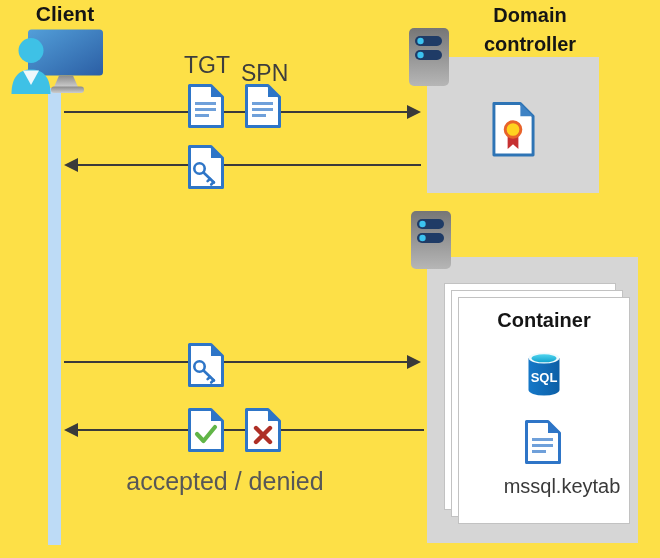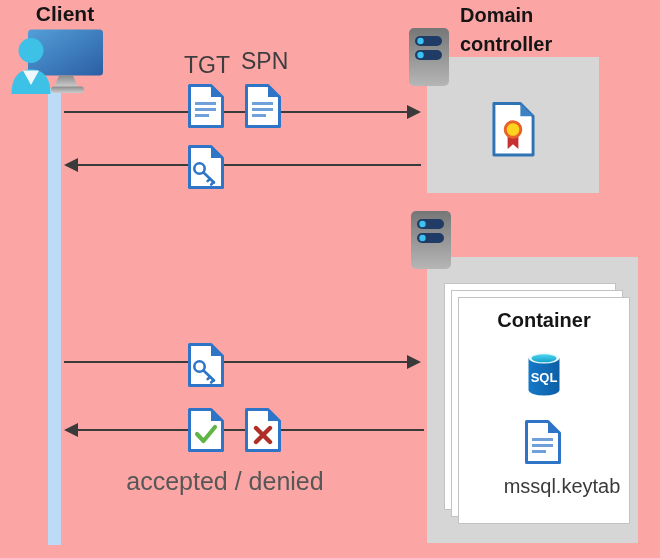--- a/index.html
+++ b/index.html
@@ -1,22 +1,22 @@
 <!DOCTYPE html>
 <html><head>
 <meta charset="utf-8">
 <style>
   html,body{margin:0;padding:0;background:#ffffff;}
   .canvas{
-    position:relative;width:660px;height:558px;background:#fca5a5;overflow:hidden;
+    position:relative;width:660px;height:558px;background:#fde047;overflow:hidden;
     font-family:"Liberation Sans","DejaVu Sans",sans-serif;color:#1a1a1a;
   }
   .abs{position:absolute;}
   .title{font-weight:bold;font-size:21px;color:#151515;}
-  .title-sm{font-weight:bold;font-size:20px;color:#151515;}
+  .title-sm{font-weight:bold;font-size:20px;color:#151515;text-align:center;}
   .flow-label{font-size:23px;color:#3d3d3d;text-align:center;}
   .result-label{font-size:25px;color:#575757;text-align:center;}
   .keytab-label{font-size:20px;color:#3a3a3a;text-align:center;}
   .gray-box{background:#d6d6d6;}
   .timeline{background:#bddbf6;}
   .card{background:#ffffff;border:1px solid #c2c2c2;box-sizing:border-box;}
   .arrow-line{position:absolute;height:2px;background:#3a3a3a;}
   .arrow-head-right{position:absolute;width:0;height:0;
     border-top:7px solid transparent;border-bottom:7px solid transparent;
     border-left:14px solid #3a3a3a;}
@@ -66,21 +66,21 @@
   <div>
     <div class="arrow-line" style="left:64px;top:361px;width:345px;"></div>
     <div class="arrow-head-right" style="left:407px;top:355px;"></div>
   </div>
   <div>
     <div class="arrow-head-left" style="left:64px;top:423px;"></div>
     <div class="arrow-line" style="left:77px;top:429px;width:347px;"></div>
   </div>
 
   <div class="abs flow-label" style="left:184px;top:52px;width:44px;">TGT</div>
-  <div class="abs flow-label" style="left:241px;top:48px;width:44px;">SPN</div>
+  <div class="abs flow-label" style="left:241px;top:60px;width:44px;">SPN</div>
 
   <div class="abs" style="left:186px;top:83px;">
     <svg width="40" height="46" viewBox="0 0 40 46">
       <path d="M3.5 2.5 H25 L36.5 14 V43.5 H3.5 Z" fill="#ffffff" stroke="#2e75c7" stroke-width="3" stroke-linejoin="round"></path>
       <path d="M25 2.5 L25 14 L36.5 14 Z" fill="#2e75c7"></path>
       <rect x="9" y="19" width="21" height="3" fill="#6fa0da"></rect>
       <rect x="9" y="25" width="21" height="3" fill="#6fa0da"></rect>
       <rect x="9" y="31" width="14" height="3" fill="#6fa0da"></rect>
     </svg>
   </div>

